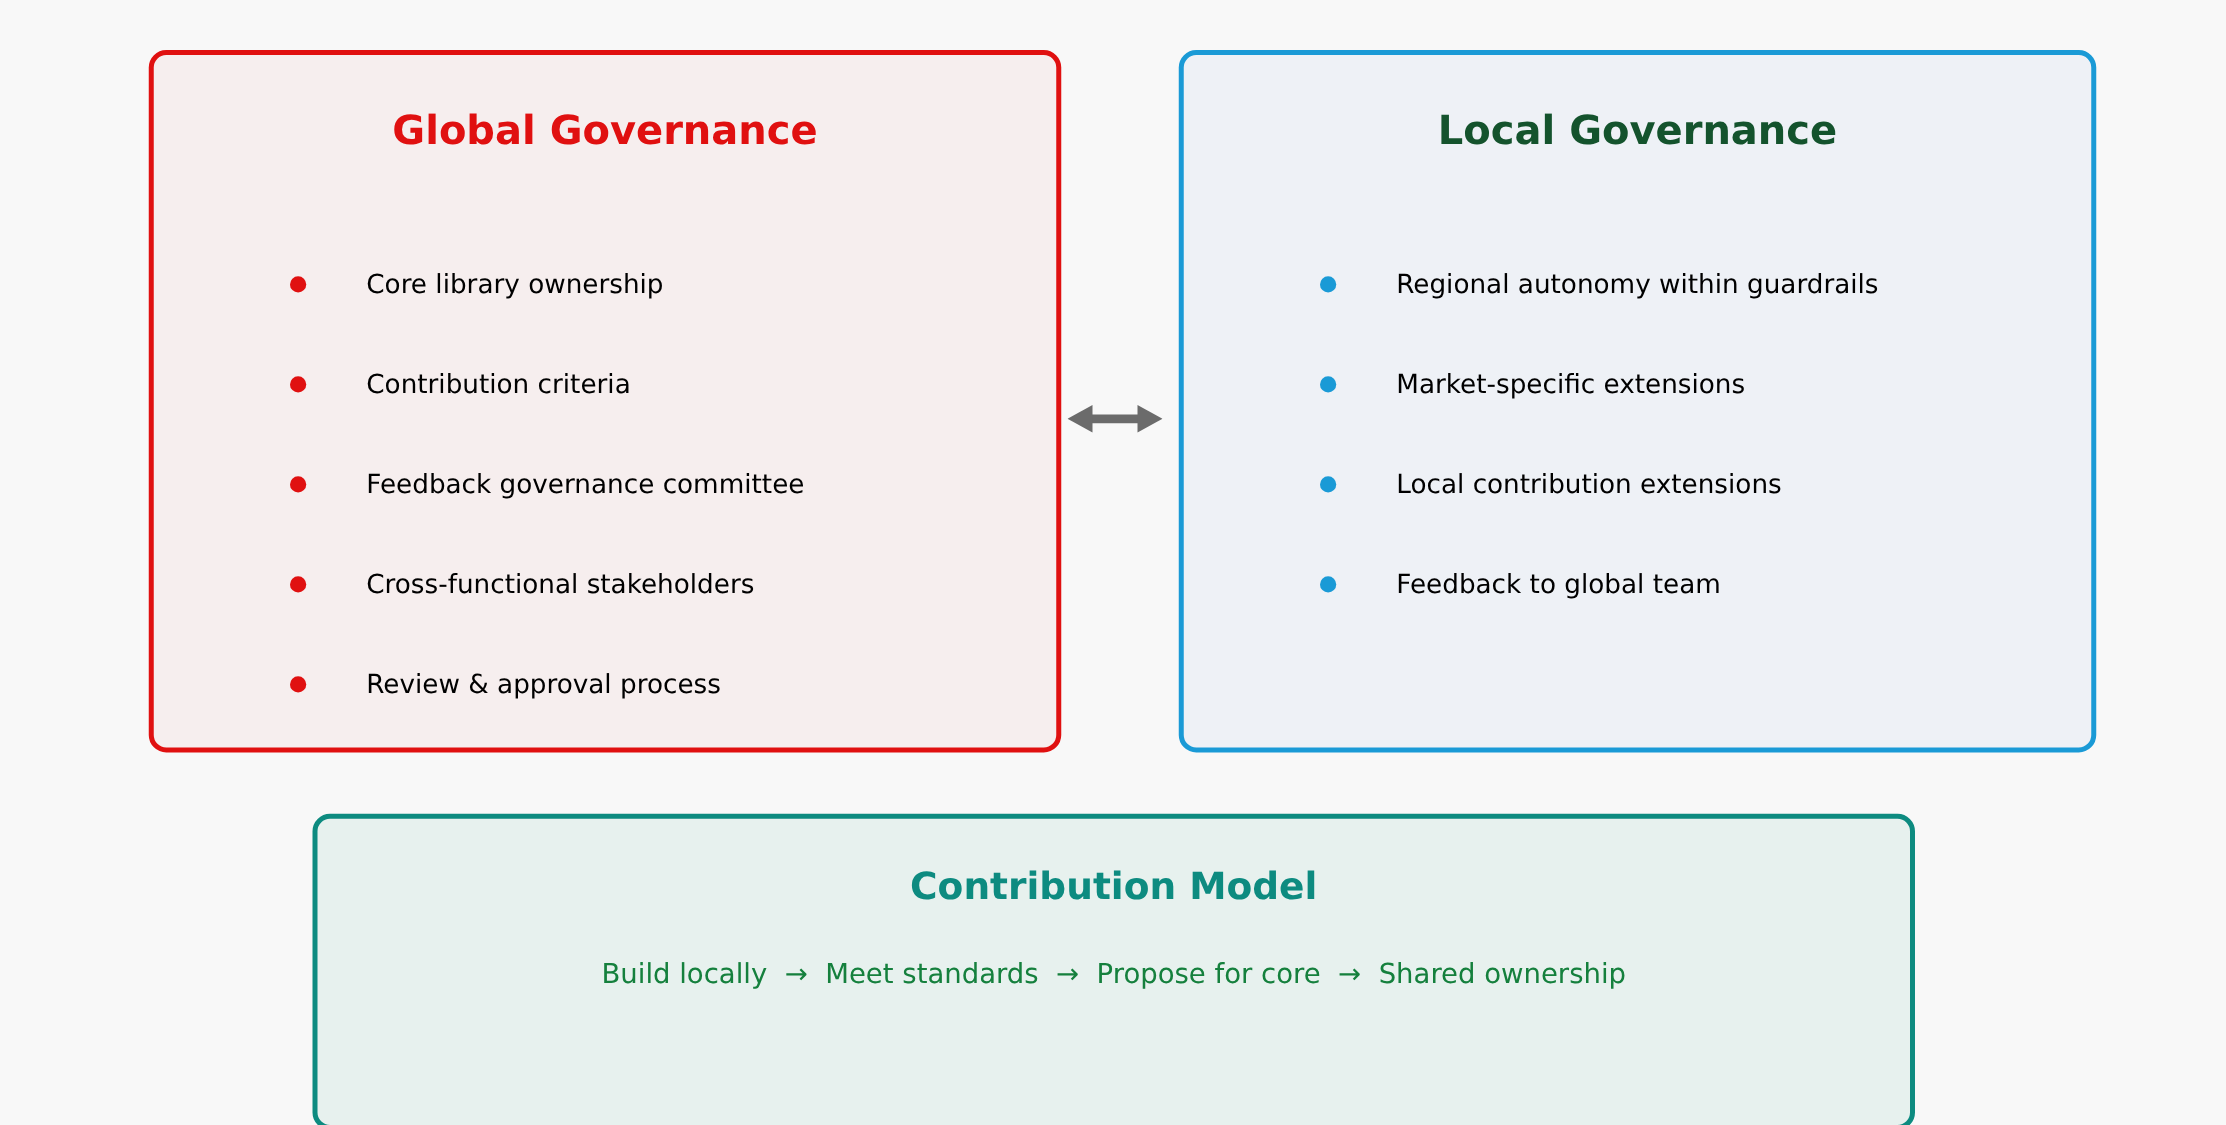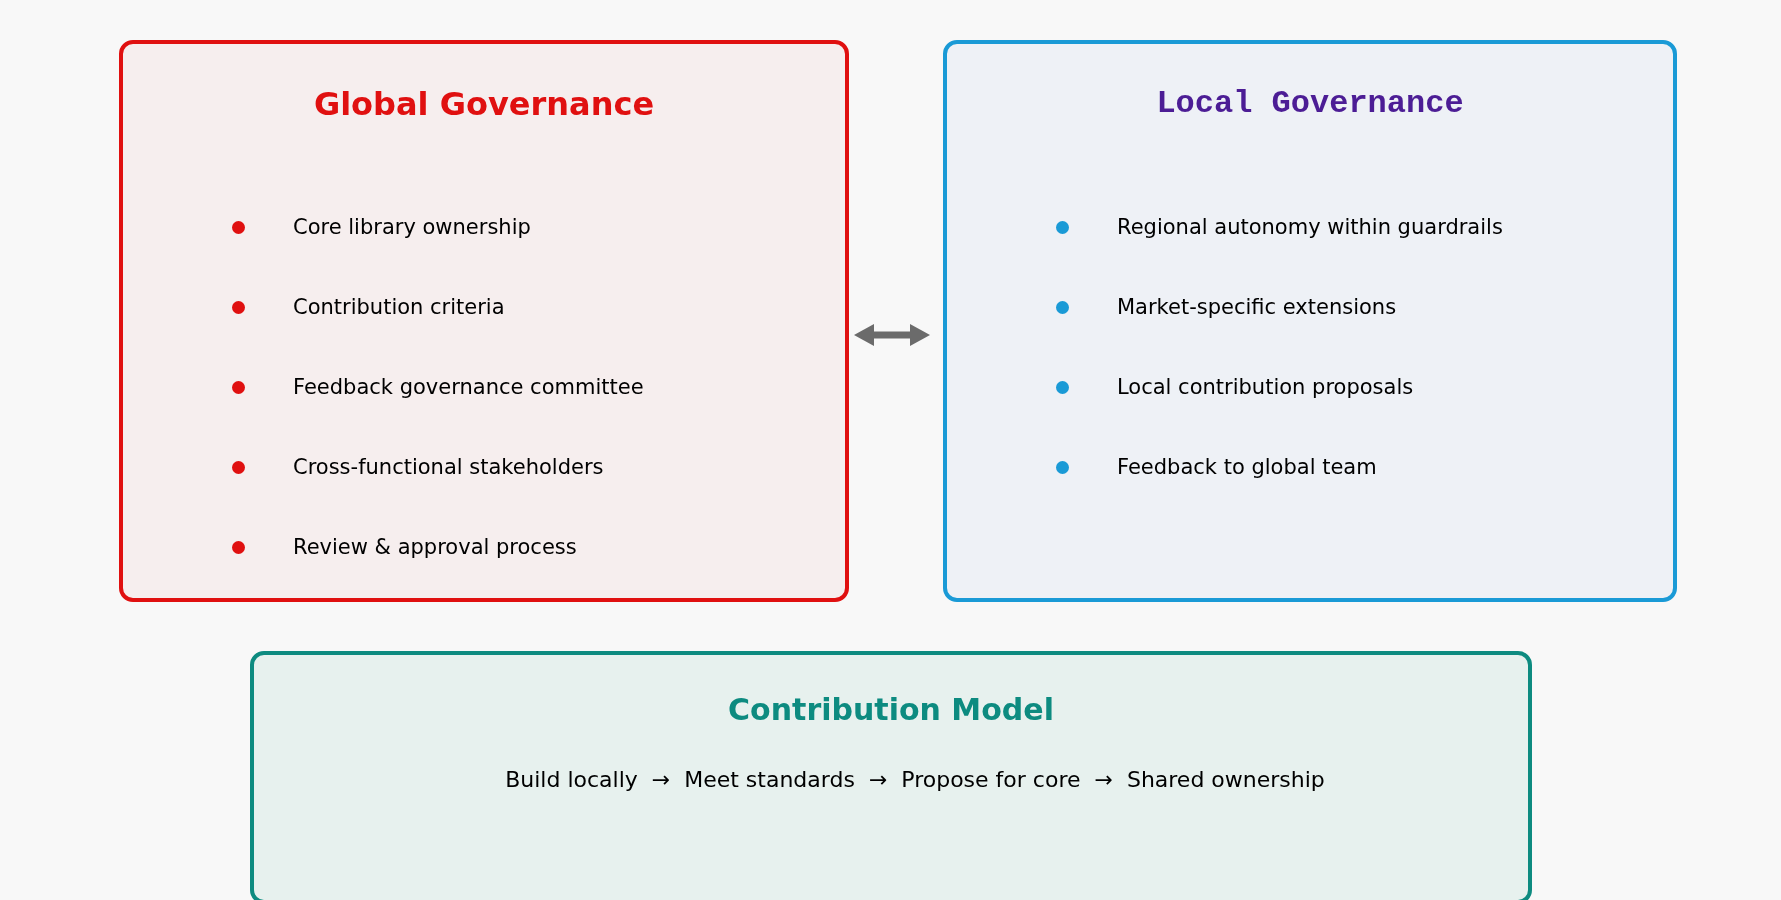--- a/index.html
+++ b/index.html
@@ -29,21 +29,21 @@
     left: 250px; top: 651px; width: 1282px; height: 253px;
     border-color: #0d8b80; background: #e7f1ee;
   }
 
   .panel-title {
     position: absolute; top: 42px; left: 0; width: 100%;
     text-align: center;
     font-size: 32px; font-weight: bold; line-height: 1.15;
   }
   .panel-global .panel-title { color: #e01010; }
-  .panel-local  .panel-title { color: #4c1d95; font-family: Liberation Mono, monospace; }
+  .panel-local  .panel-title { color: #14532d; }
 
   .bullet-list {
     position: absolute; top: 143px; left: 0; width: 100%;
     margin: 0; padding: 0; list-style: none;
   }
   .bullet-list li {
     position: relative;
     height: 80px;
     display: flex; align-items: center;
     padding-left: 170px;
@@ -59,23 +59,22 @@
   .panel-local  .dot { background: #1a9ad6; }
 
   .contrib-title {
     position: absolute; top: 38px; left: 0; width: 100%;
     text-align: center;
     font-size: 30px; font-weight: bold; color: #0d8b80; line-height: 1.15;
   }
   .contrib-flow {
     position: absolute; top: 112px; left: 0; width: 100%;
     text-align: center;
-    font-size: 22px; color: #000000;
+    font-size: 22px; color: #15803d;
     white-space: pre;
-    padding-left: 24px;
   }
 
   .connector {
     position: absolute; left: 854px; top: 320px;
     width: 76px; height: 30px;
   }
 </style>
 </head>
 <body>
 
@@ -119,21 +118,21 @@
       <li>
         <span class="dot"></span>
         <span>Regional autonomy within guardrails</span>
       </li>
       <li>
         <span class="dot"></span>
         <span>Market-specific extensions</span>
       </li>
       <li>
         <span class="dot"></span>
-        <span>Local contribution proposals</span>
+        <span>Local contribution extensions</span>
       </li>
       <li>
         <span class="dot"></span>
         <span>Feedback to global team</span>
       </li>
     </ul>
   </div>
 
   <div class="panel panel-contrib">
     <div class="contrib-title">Contribution Model</div>

